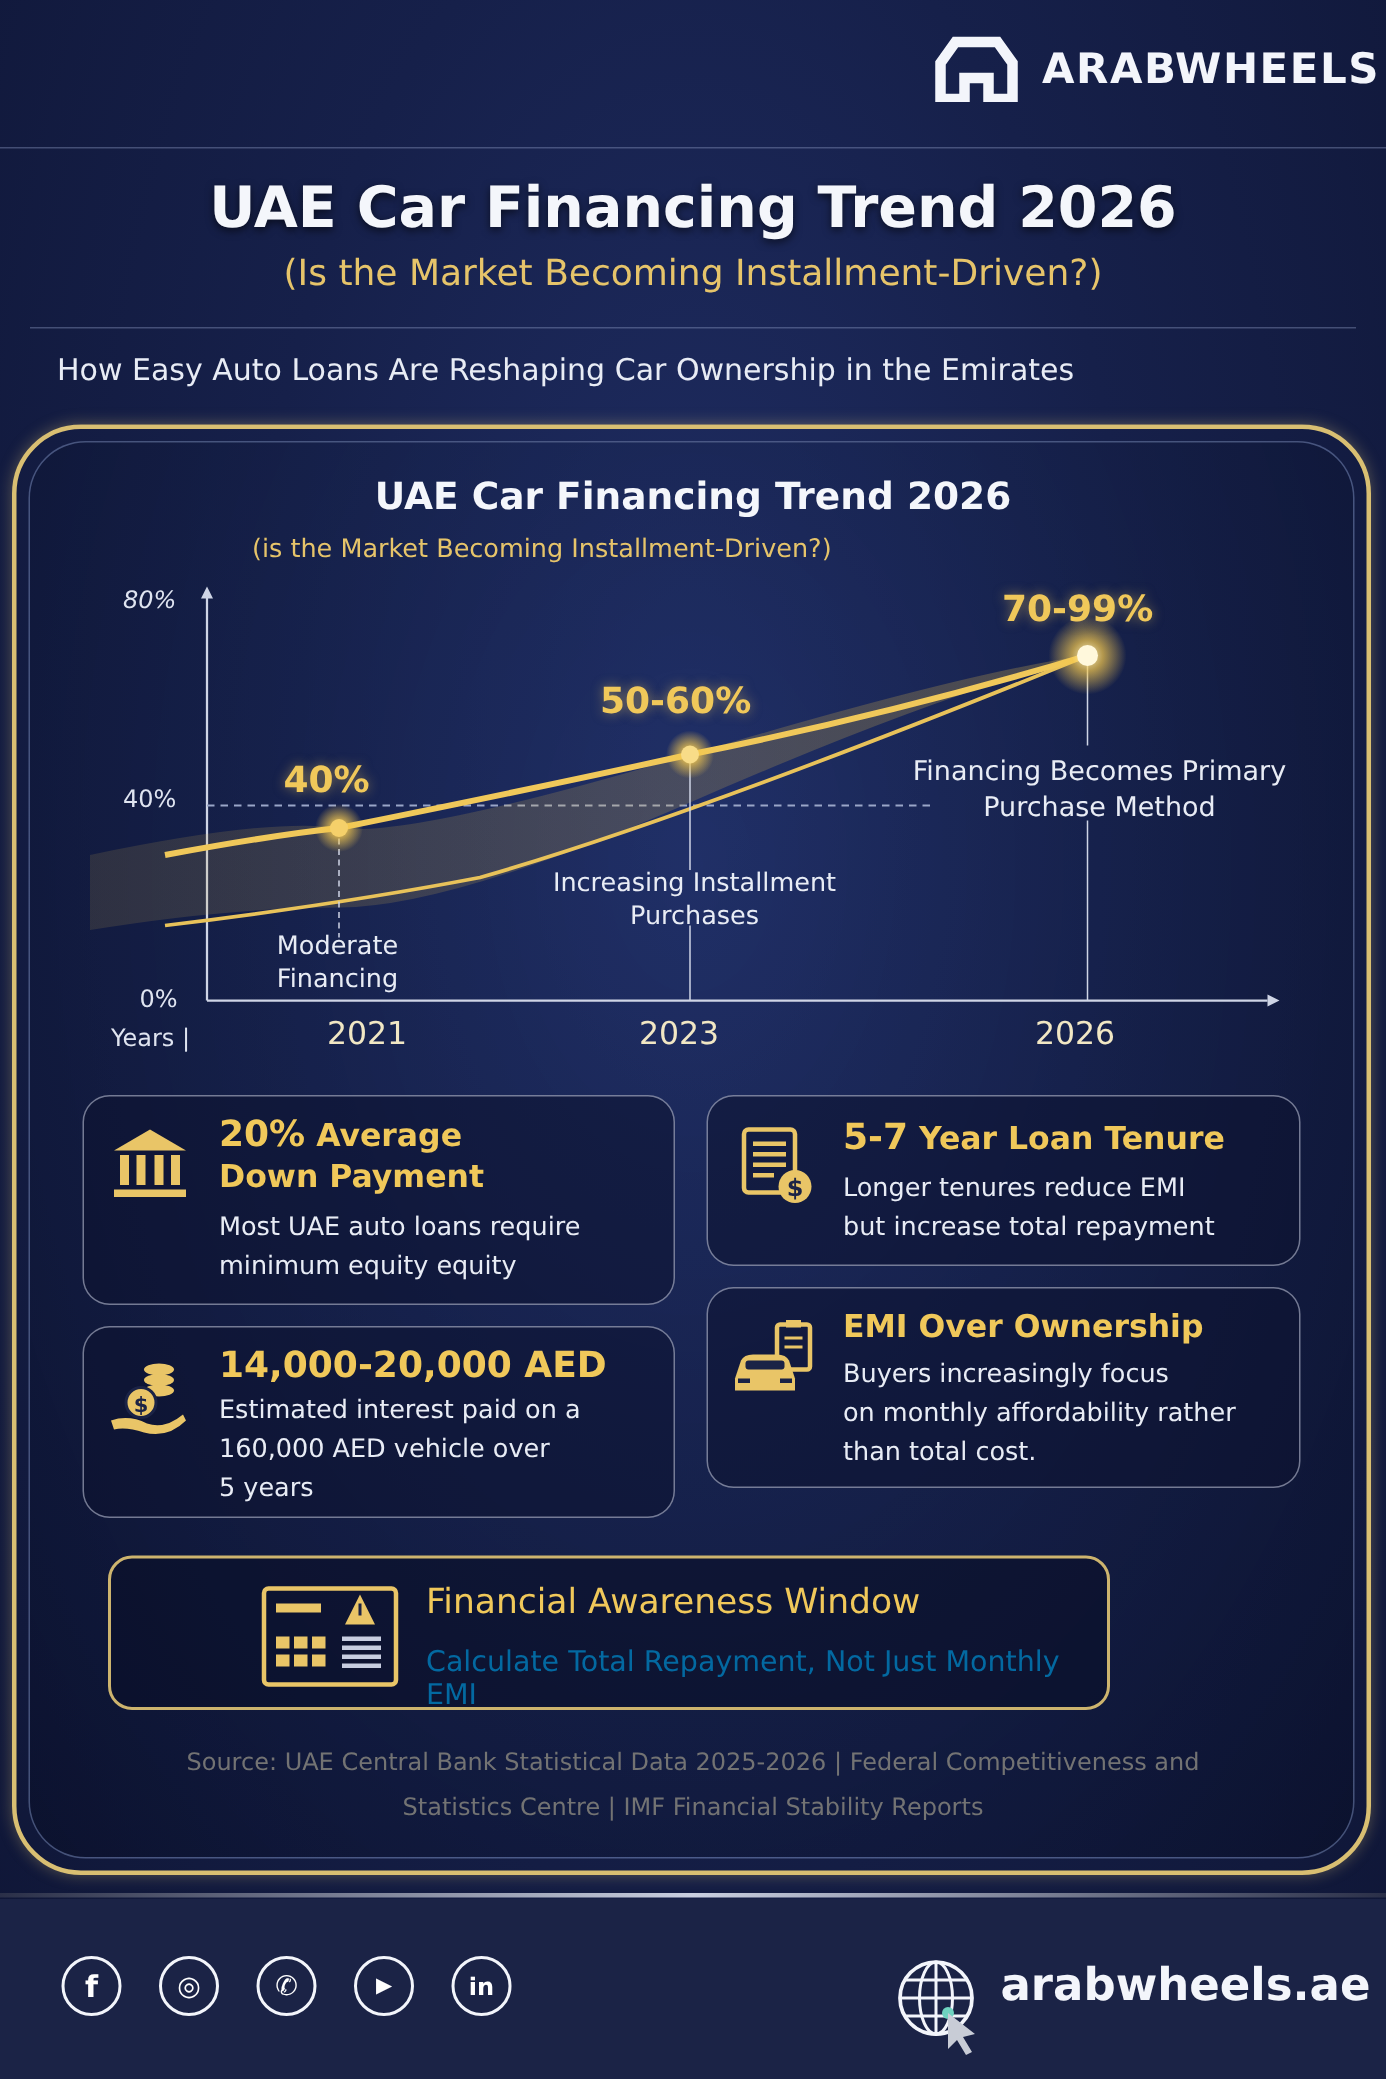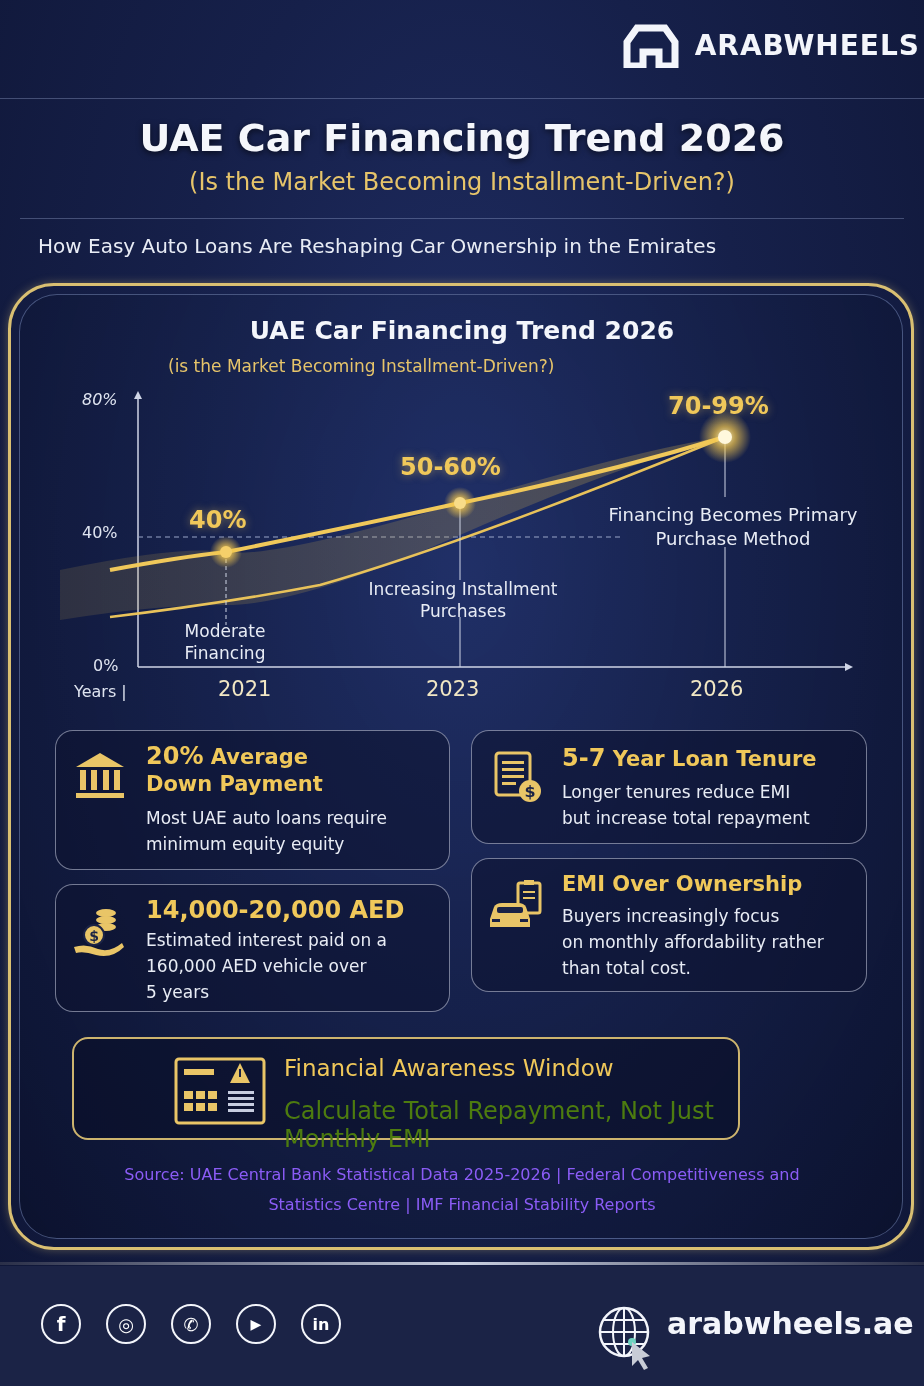--- a/index.html
+++ b/index.html
@@ -48,23 +48,23 @@
   .card .icon { position: absolute; left: 16px; top: 18px; width: 56px; height: 56px; }
   .card-title { position: absolute; left: 90px; top: 12px; font-size: 21px; color: #f0c85a; font-weight: bold; line-height: 27px; }
   .card-title .big { font-size: 24px; }
   .card-desc { position: absolute; left: 90px; font-size: 17px; color: #e8ecf5; line-height: 26px; }
 
   .aware {
     position: absolute; top: 1037px; left: 72px; width: 668px; height: 103px;
     border: 2px solid #cdb46e; border-radius: 16px; background: rgba(10,15,40,0.6);
   }
   .aware-title { position: absolute; left: 210px; top: 16px; font-size: 23px; color: #f0c85a; }
-  .aware-desc { position: absolute; left: 210px; top: 58px; font-size: 24px; color: #4d7c0f; }
-
-  .source { position: absolute; top: 1160px; left: 0; width: 924px; text-align: center; font-size: 16px; line-height: 30px; color: #8b5cf6; }
+  .aware-desc { position: absolute; left: 210px; top: 58px; font-size: 19px; color: #0369a1; }
+
+  .source { position: absolute; top: 1160px; left: 0; width: 924px; text-align: center; font-size: 16px; line-height: 30px; color: #737373; }
 
   .footer-line { position: absolute; top: 1262px; left: 0; width: 924px; height: 3px; background: linear-gradient(90deg, #2a2f48, #c9cfe0, #2a2f48); }
   .footer { position: absolute; top: 1266px; left: 0; width: 924px; height: 120px; background: #1b2346; }
   .social { position: absolute; top: 38px; width: 40px; height: 40px; border: 2.5px solid #f3f5fb; border-radius: 50%; display: flex; align-items: center; justify-content: center; color: #fff; font-weight: bold; font-size: 20px; }
   .site-text { position: absolute; left: 667px; top: 40px; font-size: 30px; color: #f3f5fb; font-weight: bold; }
   .globe { position: absolute; left: 596px; top: 36px; width: 70px; height: 70px; }
 </style>
 </head>
 <body>
 

